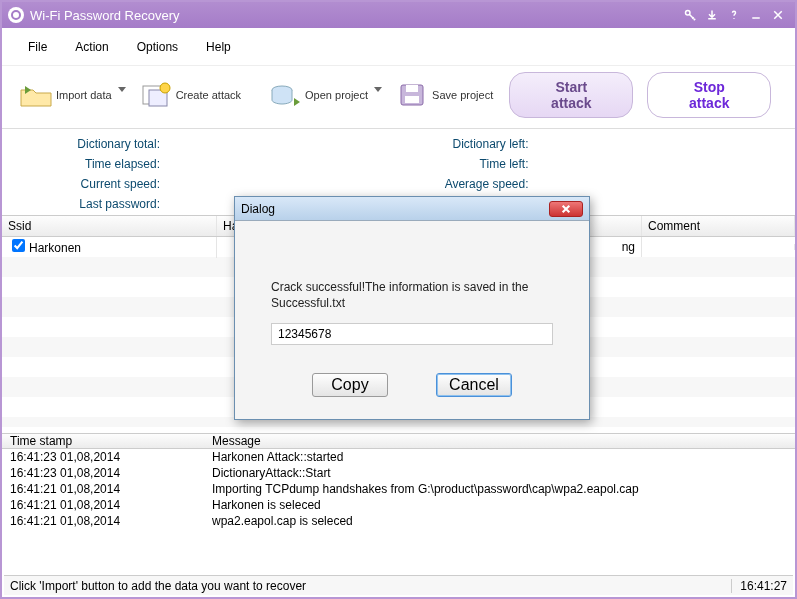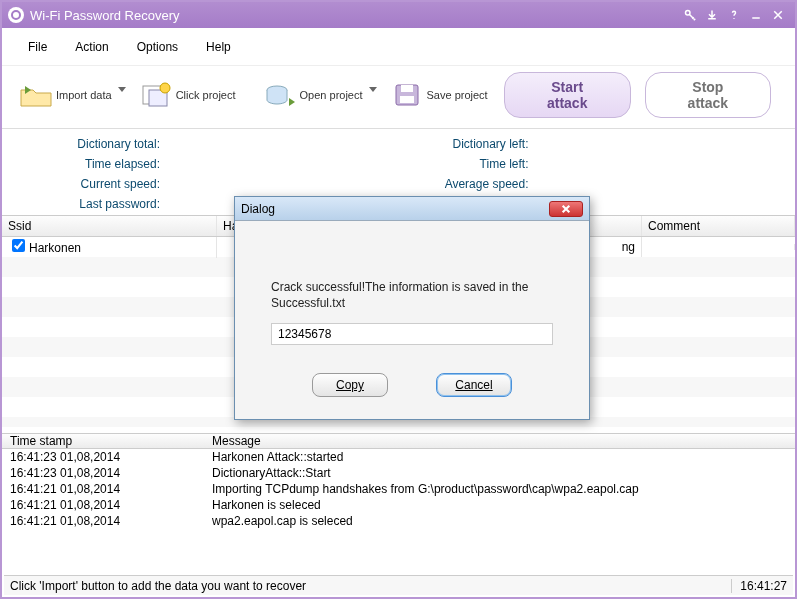--- a/index.html
+++ b/index.html
@@ -14,21 +14,21 @@
 
 .menubar { height:38px; display:flex; align-items:center; padding:13px 14px; gap:4px; background:#fff; border-bottom:1px solid #eee;}
 .menubar .mitem { padding:2px 12px; cursor:pointer; }
 
 .toolbar { display:flex; align-items:center; padding:6px 12px 10px 12px; gap:12px; border-bottom:1px solid #ddd; }
 .tbutton { display:flex; flex-direction:row; align-items:center; gap:2px; cursor:pointer; padding:2px 4px; position:relative; }
 .tbutton .ticon { width:36px; height:28px; display:flex; align-items:center; justify-content:center; }
 .tbutton .tlabel { font-size:11px; color:#333; white-space:nowrap; }
 .tbutton .dd { position:absolute; right:-10px; top:8px; width:0;height:0;border-left:4px solid transparent;border-right:4px solid transparent;border-top:5px solid #666; cursor:pointer;}
 .tbgroup{display:flex; align-items:center; gap:18px;}
-.bigbtn { border:1px solid #c8b7db; border-radius:16px; padding:6px 28px; font-size:14px; font-weight:bold; color:#737373; cursor:pointer; background:#fff; }
+.bigbtn { border:1px solid #c8b7db; border-radius:16px; padding:6px 28px; font-size:14px; font-weight:bold; color:#6d28d9; cursor:pointer; background:#fff; }
 .bigbtn.primary{ background:linear-gradient(to bottom,#f4eefb,#e6d8f4); color:#6a4a8c; }
 .bigwrap{ margin-left:auto; display:flex; gap:14px; padding-right:12px;}
 
 .stats { display:grid; grid-template-columns: 1fr 1fr; padding:8px 28px 4px 28px; row-gap:6px; }
 .stats .row{ display:flex; gap:4px; }
 .stats .lbl{ width:130px; text-align:right; color:#0c4a6e; }
 
 .gridhead { display:flex; background:linear-gradient(to bottom,#fdfdfd,#ececec); border-top:1px solid #ccc; border-bottom:1px solid #ccc; }
 .gridhead .col, .gridrow .col { padding:3px 6px; border-right:1px solid #e5e5e5; overflow:hidden; white-space:nowrap; }
 .c-ssid{width:215px;} .c-hash{width:215px;} .c-st{width:210px;} .c-cm{flex:1;}
@@ -48,21 +48,21 @@
 
 .dialog{ position:absolute; left:232px; top:194px; width:356px; background:#f4f4f4; border:1px solid #6b8fb0; box-shadow:2px 3px 10px rgba(0,0,0,0.35); }
 .dlg-title{ background:linear-gradient(to bottom,#d9e8f8,#b8d1ea); height:24px; display:flex; align-items:center; padding:0 6px; border-bottom:1px solid #9ab; }
 .dlg-title .dt{ flex:1; font-size:12px; color:#000; }
 .dlg-close{ width:34px; height:16px; background:linear-gradient(to bottom,#e77,#c33); border:1px solid #a22; border-radius:3px; display:flex; align-items:center; justify-content:center; cursor:pointer;}
 .dlg-close svg{width:10px;height:10px;stroke:#fff;stroke-width:2.5;}
 .dlg-body{ padding:58px 36px 22px 36px; }
 .dlg-msg{ color:#222; margin-bottom:6px; line-height:1.35; }
 .dlg-input{ width:100%; border:1px solid #ccc; padding:3px 6px; background:#fff; margin-top:6px; margin-bottom:28px;}
 .dlg-btns{ display:flex; justify-content:center; gap:48px; }
-.dbtn{ width:76px; height:24px; border:1px solid #9a9a9a; background:linear-gradient(to bottom,#fefefe,#e4e4e4); border-radius:8px; cursor:pointer; font-size:12px;text-decoration:underline;}
+.dbtn{ width:76px; height:24px; border:1px solid #9a9a9a; background:linear-gradient(to bottom,#fefefe,#e4e4e4); border-radius:3px; cursor:pointer; font-size:16px;}
 .dbtn.focus{ border:1px solid #4a90d9; box-shadow:0 0 0 1px #8ec1ee inset;}
 </style>
 </head>
 <body>
 
 <div class="titlebar">
   <span class="app-icon"></span>
   <span class="title">Wi-Fi Password Recovery</span>
   <span class="tbtn">
       <svg viewBox="0 0 16 16">
@@ -112,21 +112,21 @@
       <span class="dd"></span>
     </div>
     <div class="tbutton">
       <span class="ticon">
           <svg width="34" height="26" viewBox="0 0 34 26">
             <rect x="4" y="4" width="18" height="18" fill="#fff" stroke="#999"></rect>
             <rect x="10" y="8" width="18" height="16" fill="#eef" stroke="#88a"></rect>
             <circle cx="26" cy="6" r="5" fill="#ffd54a" stroke="#c9a200"></circle>
           </svg>
         </span>
-      <span class="tlabel">Click project</span>
+      <span class="tlabel">Create attack</span>
     </div>
     <div class="tbutton">
       <span class="ticon">
           <svg width="34" height="26" viewBox="0 0 34 26">
             <ellipse cx="14" cy="8" rx="10" ry="4" fill="#cfe3f6" stroke="#8ab"></ellipse>
             <path d="M4 8v10c0 2 4.5 4 10 4s10-2 10-4V8" fill="#cfe3f6" stroke="#8ab"></path>
             <path d="M26 16l6 4-6 4z" fill="#6a9c3a"></path>
           </svg>
         </span>
       <span class="tlabel">Open project</span>

